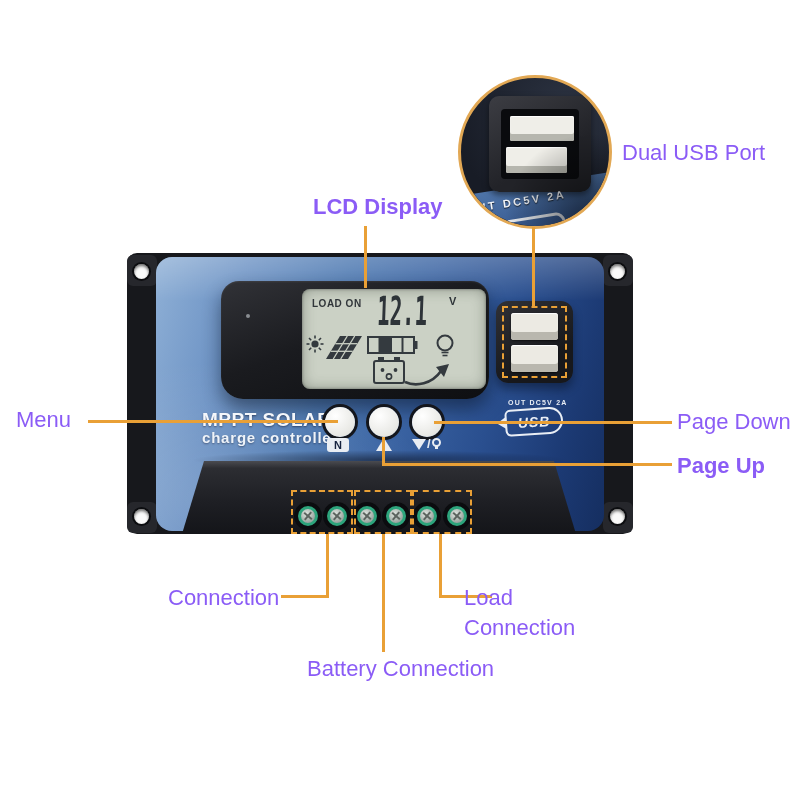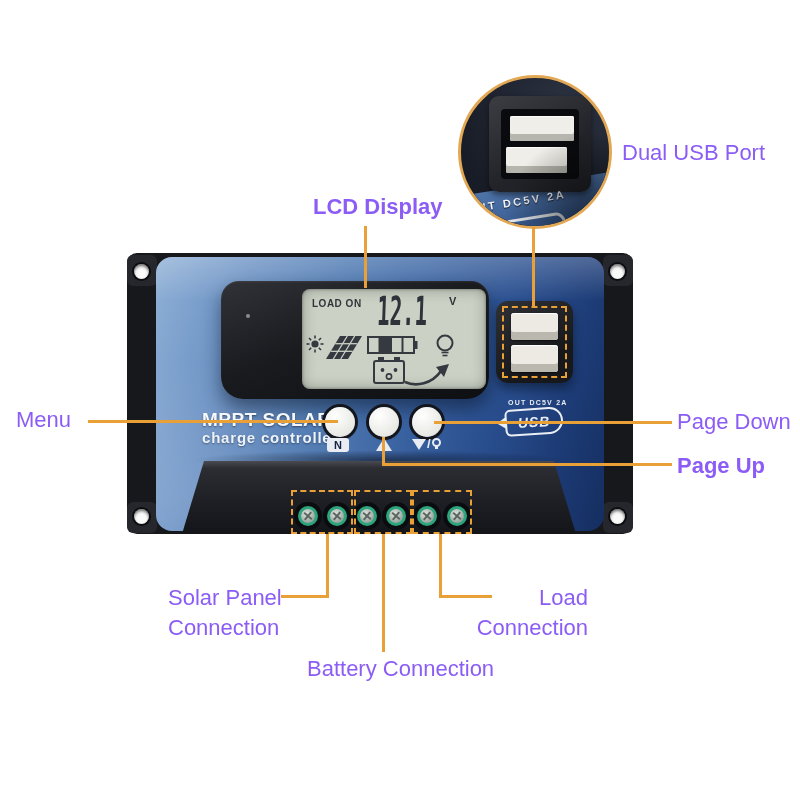--- a/index.html
+++ b/index.html
@@ -14,21 +14,21 @@
   .callout {
     position: absolute; color: #8b5cf6; font-size: 22px; line-height: 28px;
     white-space: nowrap; z-index: 60;
   }
   .lb-dualusb { left: 622px; top: 139px; }
   .lb-lcd     { left: 313px; top: 193px; font-weight: bold; }
   .lb-menu    { left: 16px;  top: 406px; }
   .lb-pagedown{ left: 677px; top: 408px; }
   .lb-pageup  { left: 677px; top: 452px; font-weight: bold; }
   .lb-solar   { left: 168px; top: 583px; line-height: 30px; }
-  .lb-load    { left: 464px; top: 583px; width: 124px; text-align: right; line-height: 30px; }
+  .lb-load    { left: 464px; top: 583px; width: 124px; text-align: left; line-height: 30px; }
   .lb-batt    { left: 307px; top: 655px; }
 
   
   .lead { position: absolute; background: #e9a036; z-index: 50; }
   .ld-inset-v    { left: 532px; top: 227px; width: 3px; height: 79px; }
   .ld-lcd-v      { left: 364px; top: 226px; width: 3px; height: 62px; }
   .ld-menu-h     { left: 88px;  top: 420px; width: 250px; height: 3px; }
   .ld-pagedown-h { left: 434px; top: 421px; width: 238px; height: 3px; }
   .ld-pageup-v   { left: 382px; top: 437px; width: 3px; height: 29px; }
   .ld-pageup-h   { left: 382px; top: 463px; width: 290px; height: 3px; }
@@ -369,21 +369,20 @@
   <div class="lead ld-batt-v"></div>
   <div class="lead ld-load-v"></div>
   <div class="lead ld-load-h"></div>
 
   <div class="callout lb-dualusb">Dual USB Port</div>
   <div class="callout lb-lcd">LCD Display</div>
   <div class="callout lb-menu">Menu</div>
   <div class="callout lb-pagedown">Page Down</div>
   <div class="callout lb-pageup">Page Up</div>
   <div class="callout lb-solar">
-    <div>Solar Panel</div>
     <div>Connection</div>
   </div>
   <div class="callout lb-load">
     <div>Load</div>
     <div>Connection</div>
   </div>
   <div class="callout lb-batt">Battery Connection</div>
 
 </div>
 

